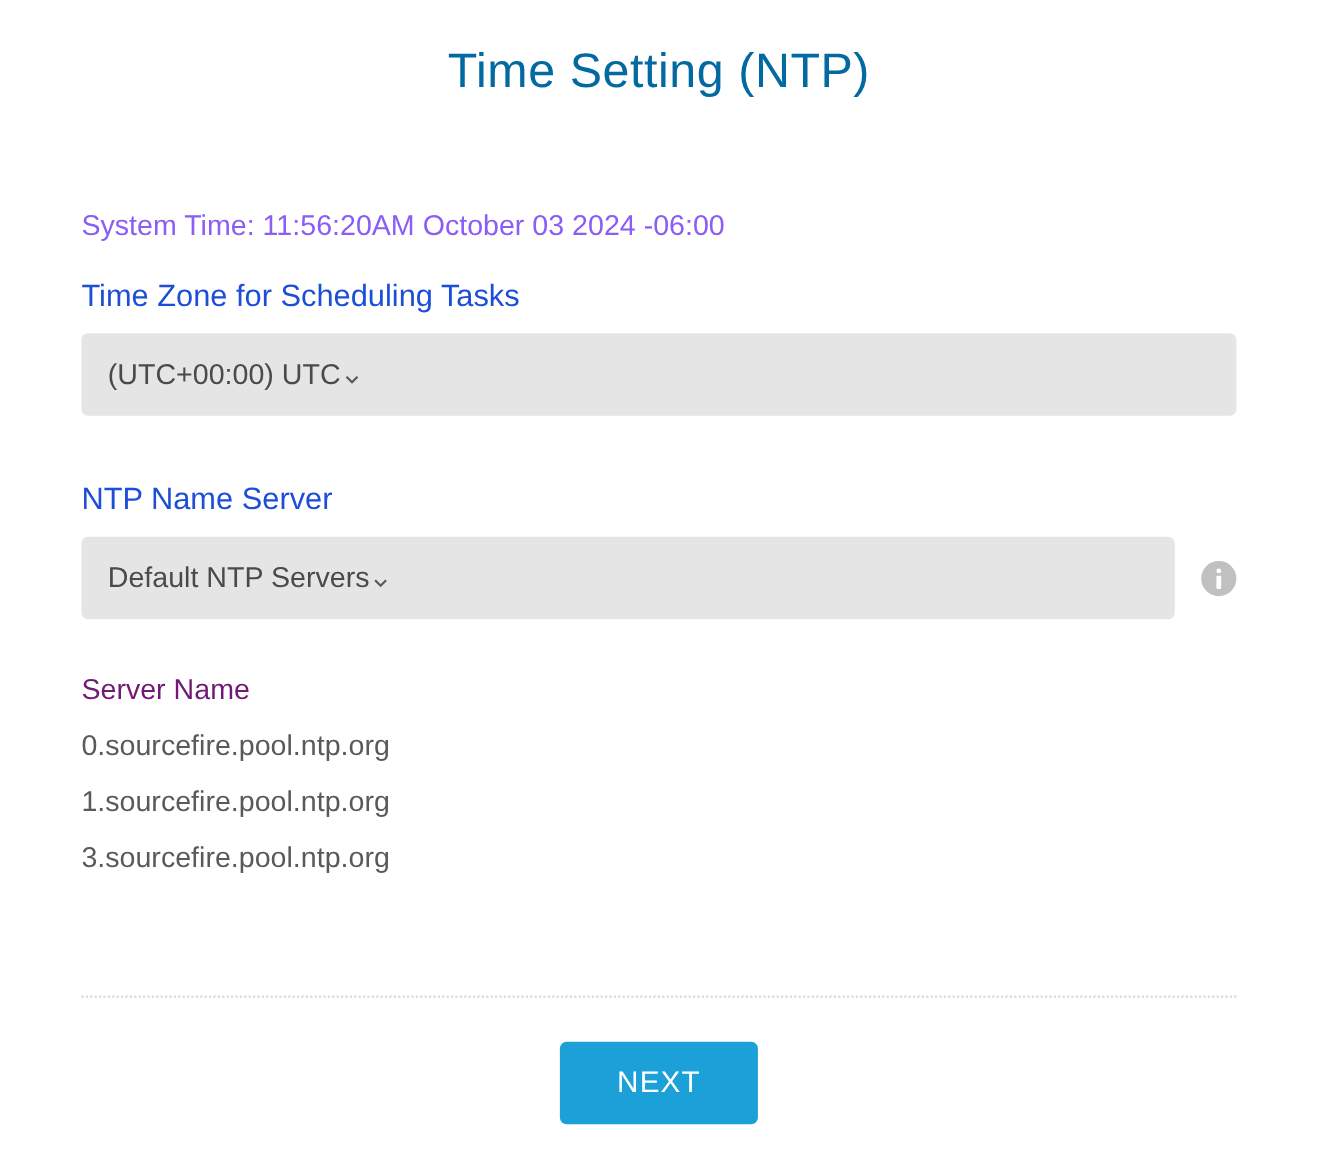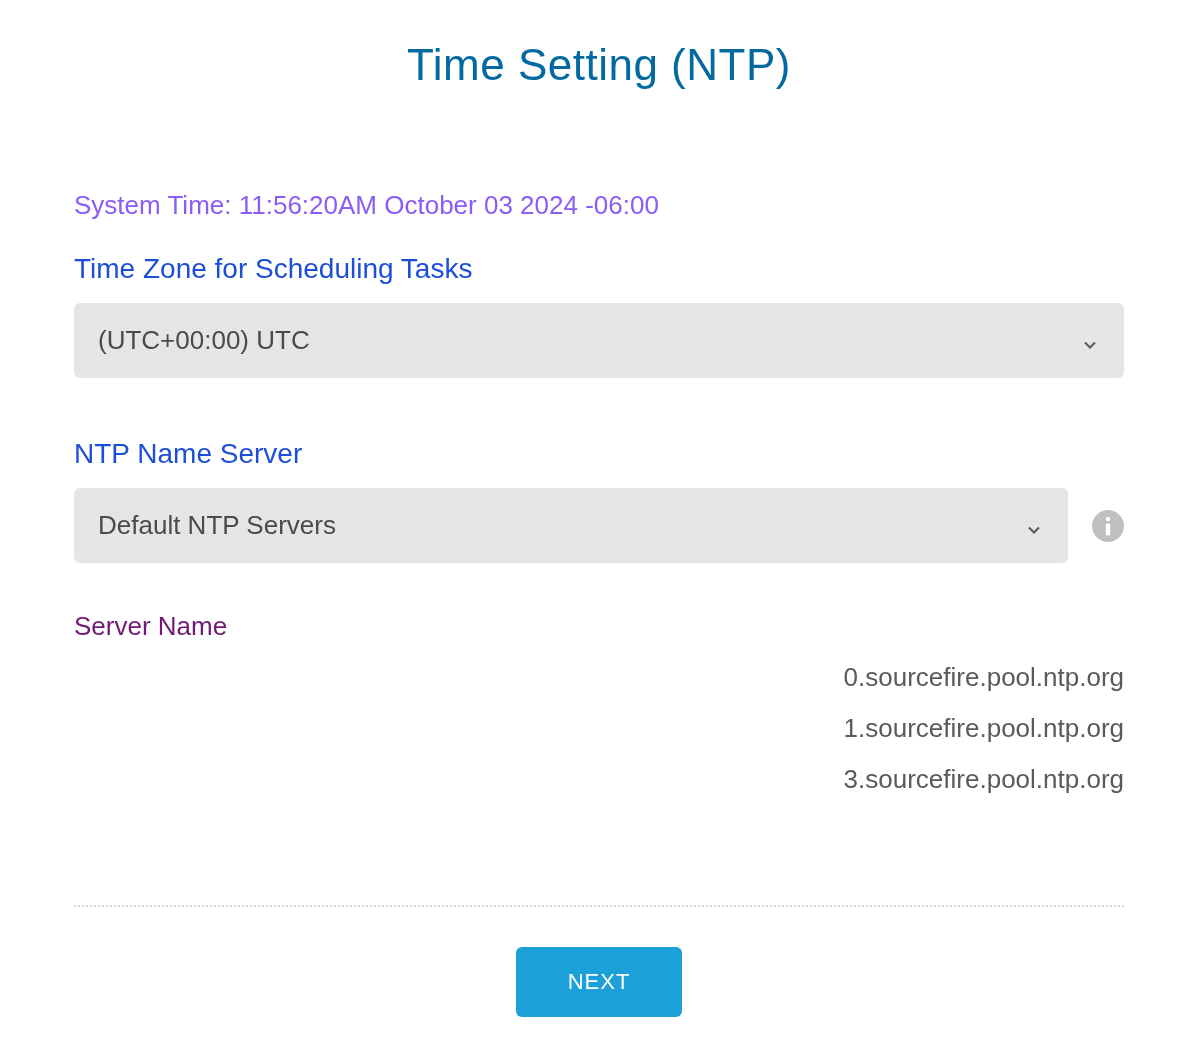--- a/index.html
+++ b/index.html
@@ -42,21 +42,20 @@
     .select-box {
       width: 100%;
       background: #e5e5e5;
       border: none;
       border-radius: 6px;
       padding: 22px 24px;
       font-size: 26px;
       color: #4a4a4a;
       display: flex;
       align-items: center;
-      justify-content: space-between;
       cursor: pointer;
       margin-bottom: 60px;
     }
     .select-row {
       display: flex;
       align-items: center;
       gap: 24px;
       margin-bottom: 48px;
     }
     .select-row .select-box {
@@ -98,36 +97,35 @@
       font-size: 26px;
       color: #701a75;
       margin-bottom: 20px;
       font-weight: 400;
     }
     .server-item {
       font-size: 26px;
       color: #5a5a5a;
       margin-bottom: 20px;
       font-weight: 400;
-      text-align: right;
     }
     .divider {
       border: none;
       border-top: 2px dotted #d8d8d8;
       margin-bottom: 40px;
     }
     .next-button {
       display: block;
       margin: 0 auto;
       background: #1ba0d7;
       color: #ffffff;
       border: none;
       border-radius: 6px;
       padding: 22px 52px;
-      font-size: 22px;
+      font-size: 27px;
       font-weight: 400;
       cursor: pointer;
       letter-spacing: 1px;
       text-align: right;
     }
   </style>
 </head>
 <body>
 
 <div class="container">

